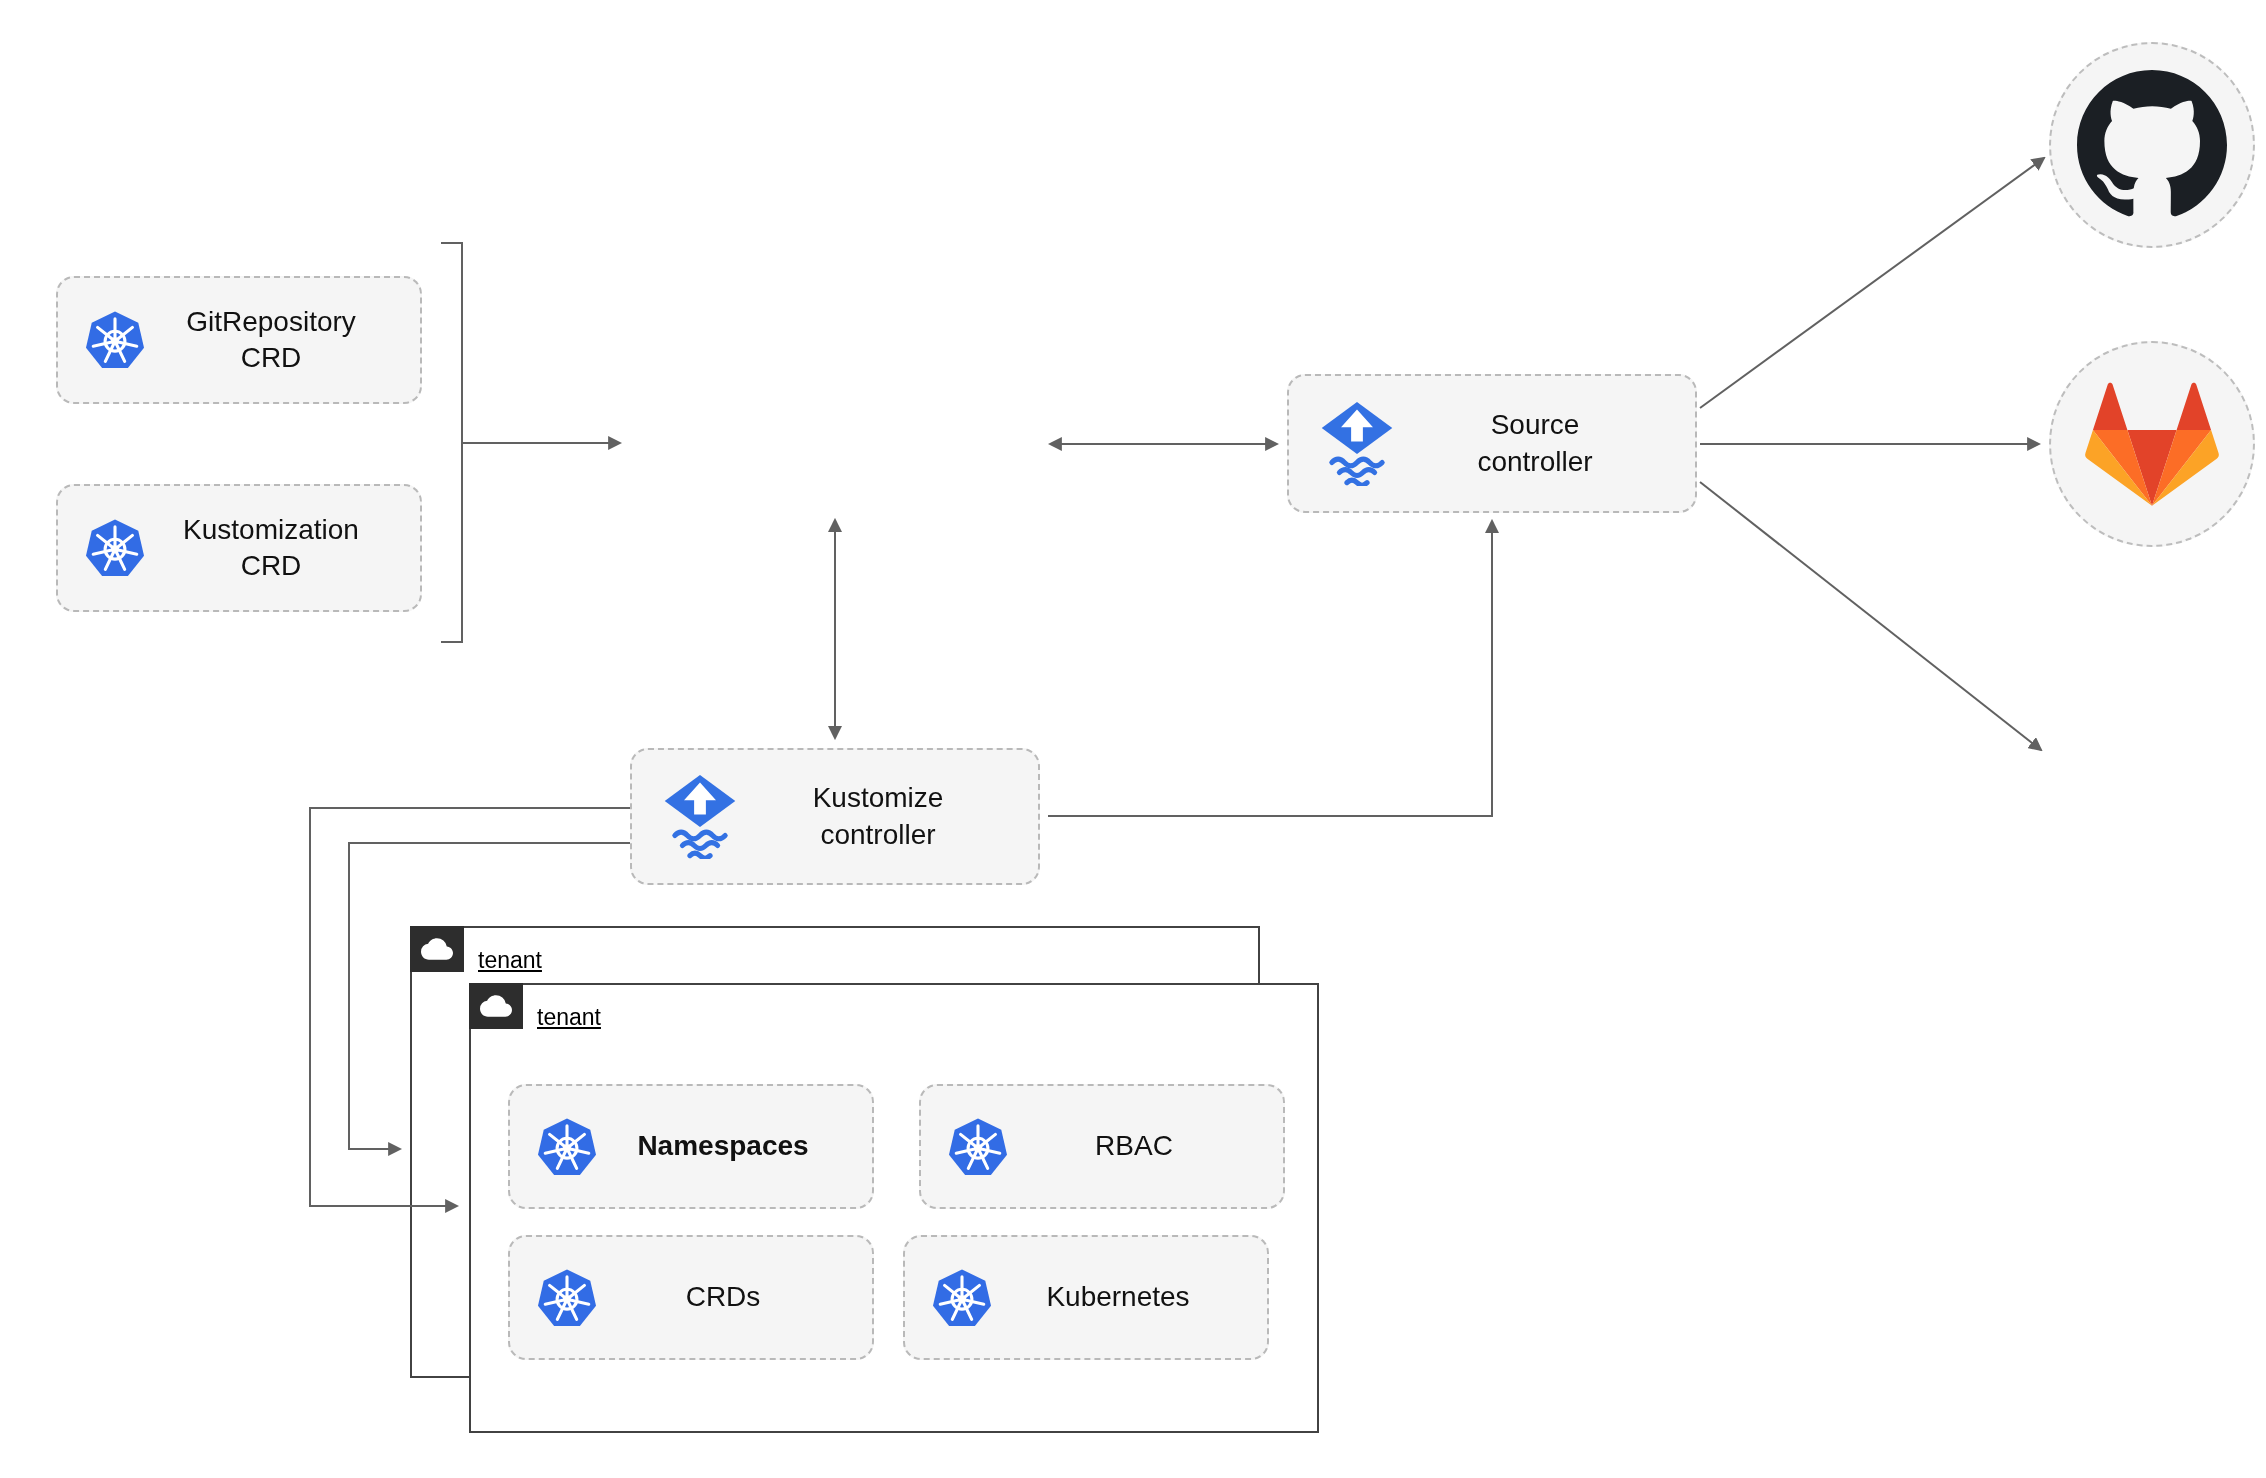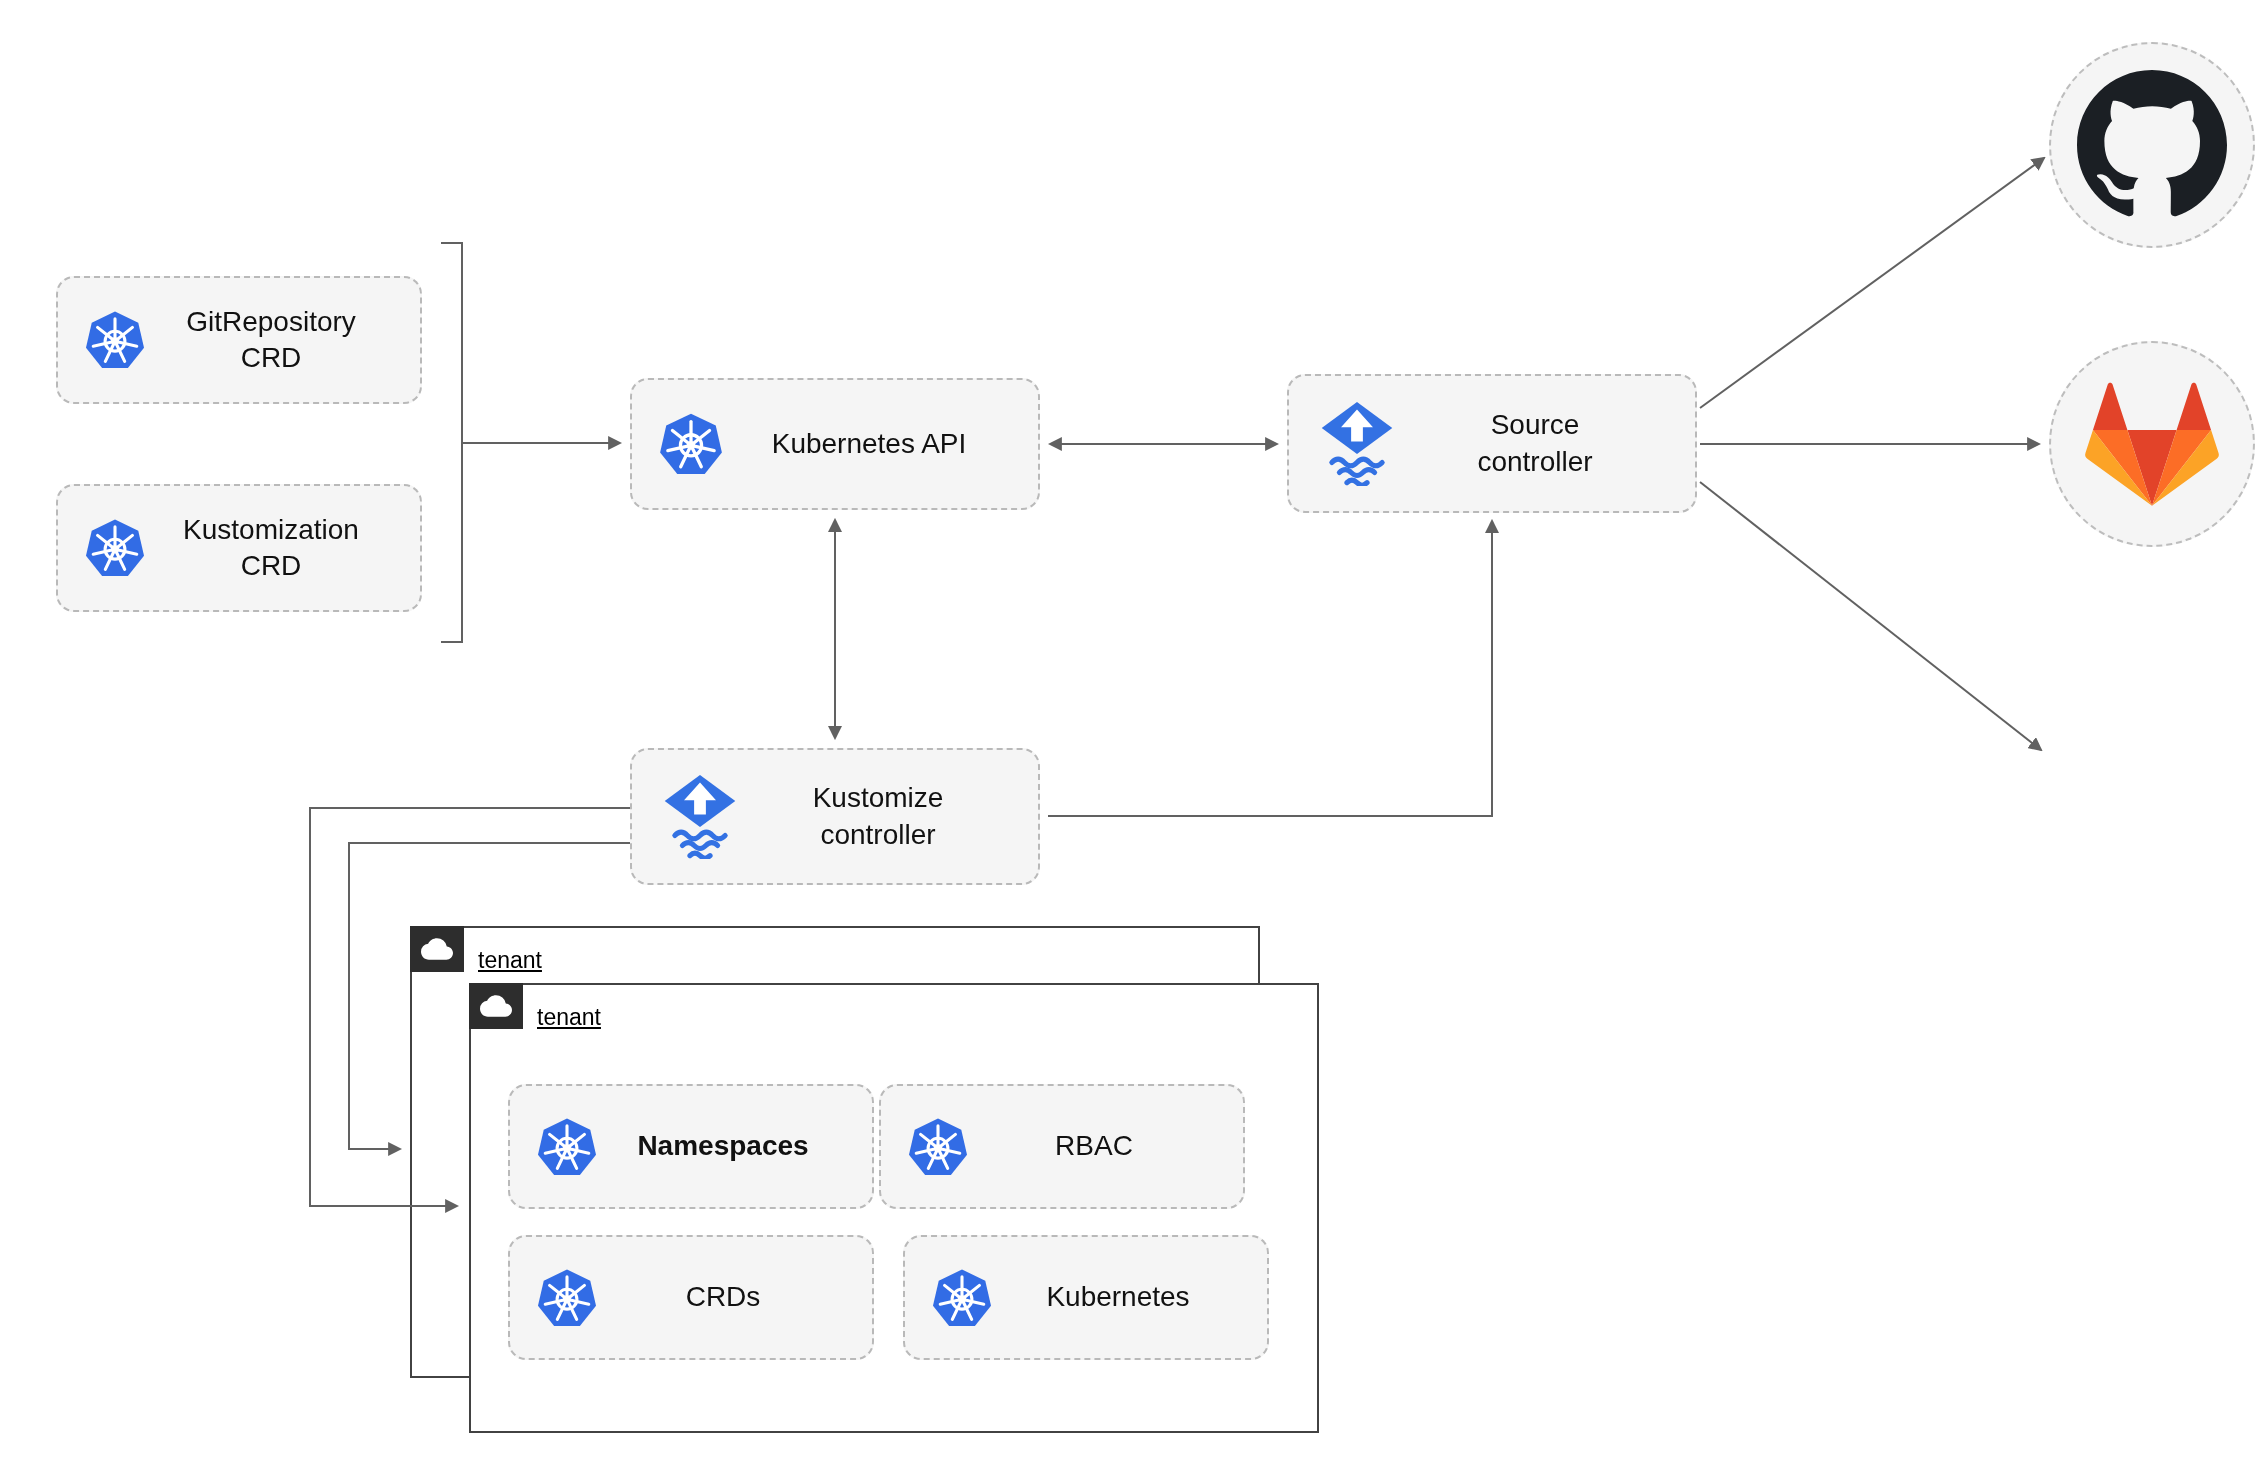--- a/index.html
+++ b/index.html
@@ -84,21 +84,21 @@
         </svg>
     </div>
     <span class="tenant-name">tenant</span>
 
     <div class="node" style="left:37px; top:99px; width:366px; height:125px;font-weight:bold;">
       <svg class="icon icon-k8s-small" viewBox="0 0 100 100">
           <use href="#sym-k8s"></use>
         </svg>
       <div class="node-label">Namespaces</div>
     </div>
-    <div class="node" style="left:408px; top:99px; width:366px; height:125px;align-items:center;">
+    <div class="node" style="left:448px; top:99px; width:366px; height:125px;align-items:center;">
       <svg class="icon icon-k8s-small" viewBox="0 0 100 100">
           <use href="#sym-k8s"></use>
         </svg>
       <div class="node-label">RBAC</div>
     </div>
     <div class="node" style="left:37px; top:250px; width:366px; height:125px;">
       <svg class="icon icon-k8s-small" viewBox="0 0 100 100">
           <use href="#sym-k8s"></use>
         </svg>
       <div class="node-label">CRDs</div>
@@ -137,26 +137,20 @@
 CRD</div>
   </div>
   <div class="node" style="left:56px; top:484px; width:366px; height:128px;">
     <svg class="icon icon-k8s-small" viewBox="0 0 100 100">
         <use href="#sym-k8s"></use>
       </svg>
     <div class="node-label">Kustomization
 CRD</div>
   </div>
 
-  <div class="node" style="left:630px; top:378px; width:410px; height:132px;">
-    <svg class="icon icon-k8s-main" viewBox="0 0 100 100">
-        <use href="#sym-k8s"></use>
-      </svg>
-    <div class="node-label">Kubernetes API</div>
-  </div>
 
   <div class="node" style="left:1287px; top:374px; width:410px; height:139px;">
     <svg class="icon icon-flux" viewBox="0 0 100 100">
         <use href="#sym-flux"></use>
       </svg>
     <div class="node-label">Source
 controller</div>
   </div>
 
   <div class="node" style="left:630px; top:748px; width:410px; height:137px;">

